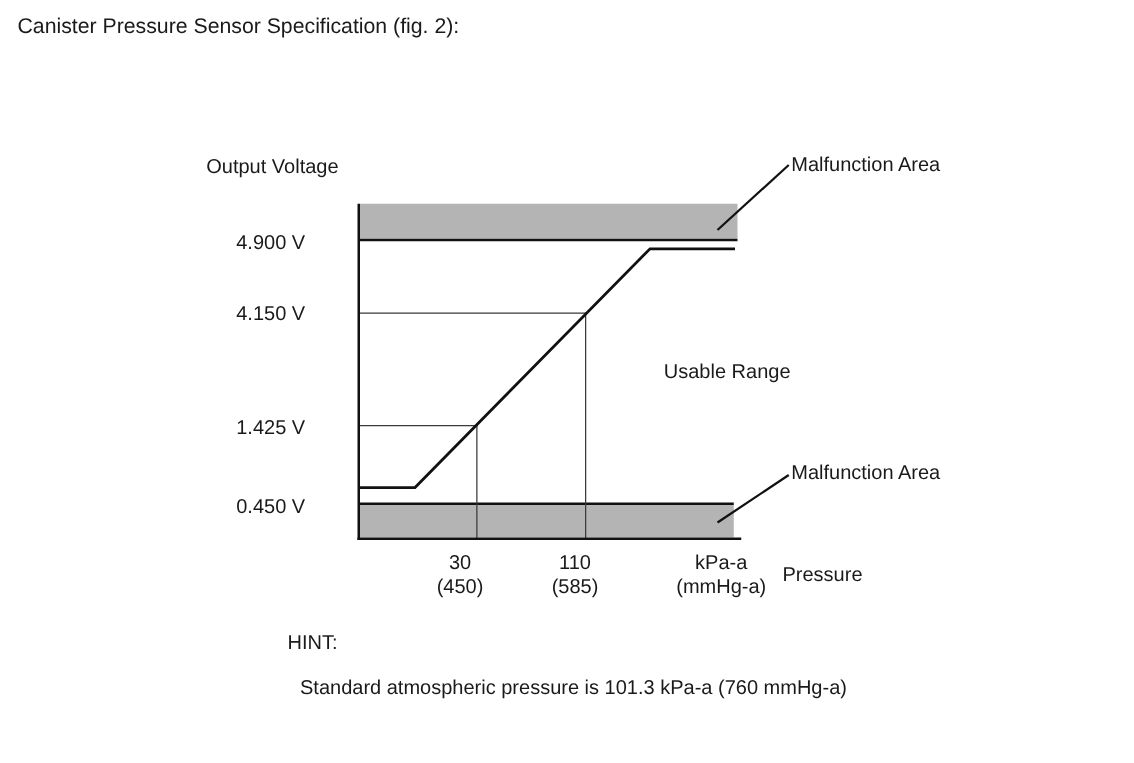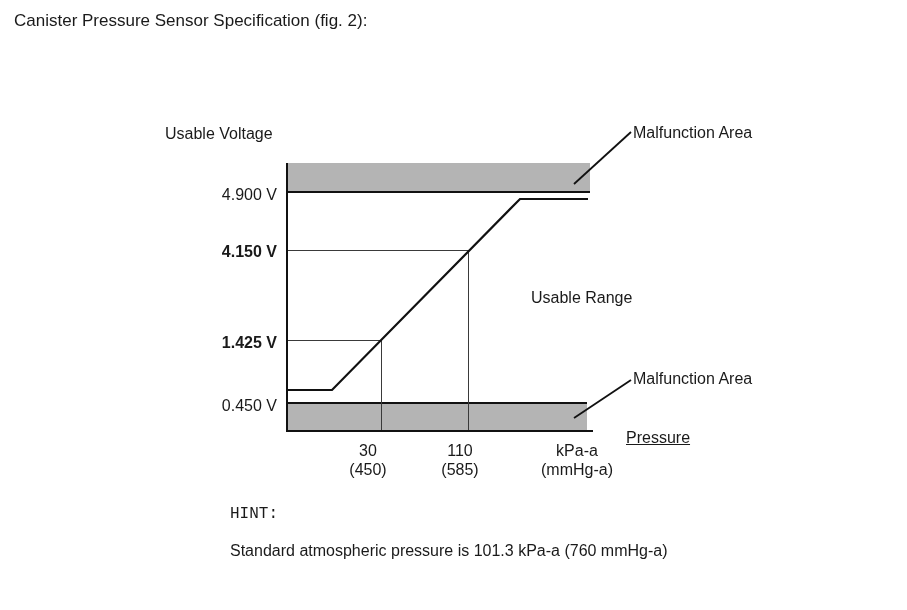--- a/index.html
+++ b/index.html
@@ -14,41 +14,40 @@
     border-radius: 25px;
   }
   .abs { position: absolute; }
   .txt { font-size: 16px; line-height: 19px; white-space: nowrap; }
   .title { font-size: 17px; }
   .band { background: #b4b4b4; }
   .blackline { background: #111111; }
   .refline { background: #3a3a3a; }
   .ylab {
     width: 88px;
-    text-align: right;
   }
   .xtick {
     text-align: center;
     transform: translateX(-50%);
   }
   svg.overlay {
     position: absolute;
     left: 0; top: 0;
     width: 907px; height: 610px;
     pointer-events: none;
   }
 </style>
 </head>
 <body>
 
 <div class="stage">
 
   <div class="abs txt title" style="left:14px; top:11px;">Canister Pressure Sensor Specification (fig. 2):</div>
 
-  <div class="abs txt" style="left:165px; top:124px;">Usable Voltage</div>
+  <div class="abs txt" style="left:165px; top:124px;">Output Voltage</div>
 
   <div class="abs band" style="left:288px; top:163px; width:302px; height:28px;"></div>
 
   <div class="abs blackline" style="left:288px; top:191px; width:302px; height:2px;"></div>
 
   <div class="abs band" style="left:288px; top:404px; width:299px; height:26px;"></div>
 
   <div class="abs blackline" style="left:288px; top:402px; width:299px; height:2px;"></div>
 
   <div class="abs refline" style="left:288px; top:250px; width:181px; height:1px;"></div>
@@ -60,39 +59,39 @@
   <div class="abs blackline" style="left:286px; top:163px; width:2px; height:269px;"></div>
   <div class="abs blackline" style="left:286px; top:430px; width:307px; height:2px;"></div>
 
   <svg class="overlay" viewBox="0 0 907 610">
     <polyline points="288,390 332,390 520,199 588,199" fill="none" stroke="#111111" stroke-width="2.2"></polyline>
     <line x1="574" y1="184" x2="631" y2="132" stroke="#111111" stroke-width="1.8"></line>
     <line x1="574" y1="418" x2="631" y2="380" stroke="#111111" stroke-width="1.8"></line>
   </svg>
 
   <div class="abs txt ylab" style="left:189px; top:185px;">4.900 V</div>
-  <div class="abs txt ylab" style="left:189px; top:242px;font-weight:bold;">4.150 V</div>
-  <div class="abs txt ylab" style="left:189px; top:333px;font-weight:bold;">1.425 V</div>
+  <div class="abs txt ylab" style="left:189px; top:242px;">4.150 V</div>
+  <div class="abs txt ylab" style="left:189px; top:333px;">1.425 V</div>
   <div class="abs txt ylab" style="left:189px; top:396px;">0.450 V</div>
 
   <div class="abs txt xtick" style="left:368px; top:441px;">
     <div>30</div>
     <div>(450)</div>
   </div>
   <div class="abs txt xtick" style="left:460px; top:441px;">
     <div>110</div>
     <div>(585)</div>
   </div>
   <div class="abs txt xtick" style="left:577px; top:441px;">
     <div>kPa-a</div>
     <div>(mmHg-a)</div>
   </div>
 
-  <div class="abs txt" style="left:626px; top:428px;text-decoration:underline;">Pressure</div>
+  <div class="abs txt" style="left:626px; top:451px;">Pressure</div>
 
   <div class="abs txt" style="left:633px; top:123px;">Malfunction Area</div>
   <div class="abs txt" style="left:633px; top:369px;">Malfunction Area</div>
   <div class="abs txt" style="left:487px; top:288px;margin-left:44px;">Usable Range</div>
 
-  <div class="abs txt" style="left:230px; top:505px;font-family:Liberation Mono, monospace;">HINT:</div>
-  <div class="abs txt" style="left:230px; top:541px;text-align:right;">Standard atmospheric pressure is 101.3 kPa-a (760 mmHg-a)</div>
+  <div class="abs txt" style="left:230px; top:505px;">HINT:</div>
+  <div class="abs txt" style="left:240px; top:541px;text-align:right;">Standard atmospheric pressure is 101.3 kPa-a (760 mmHg-a)</div>
 
 </div>
 
 </body></html>

